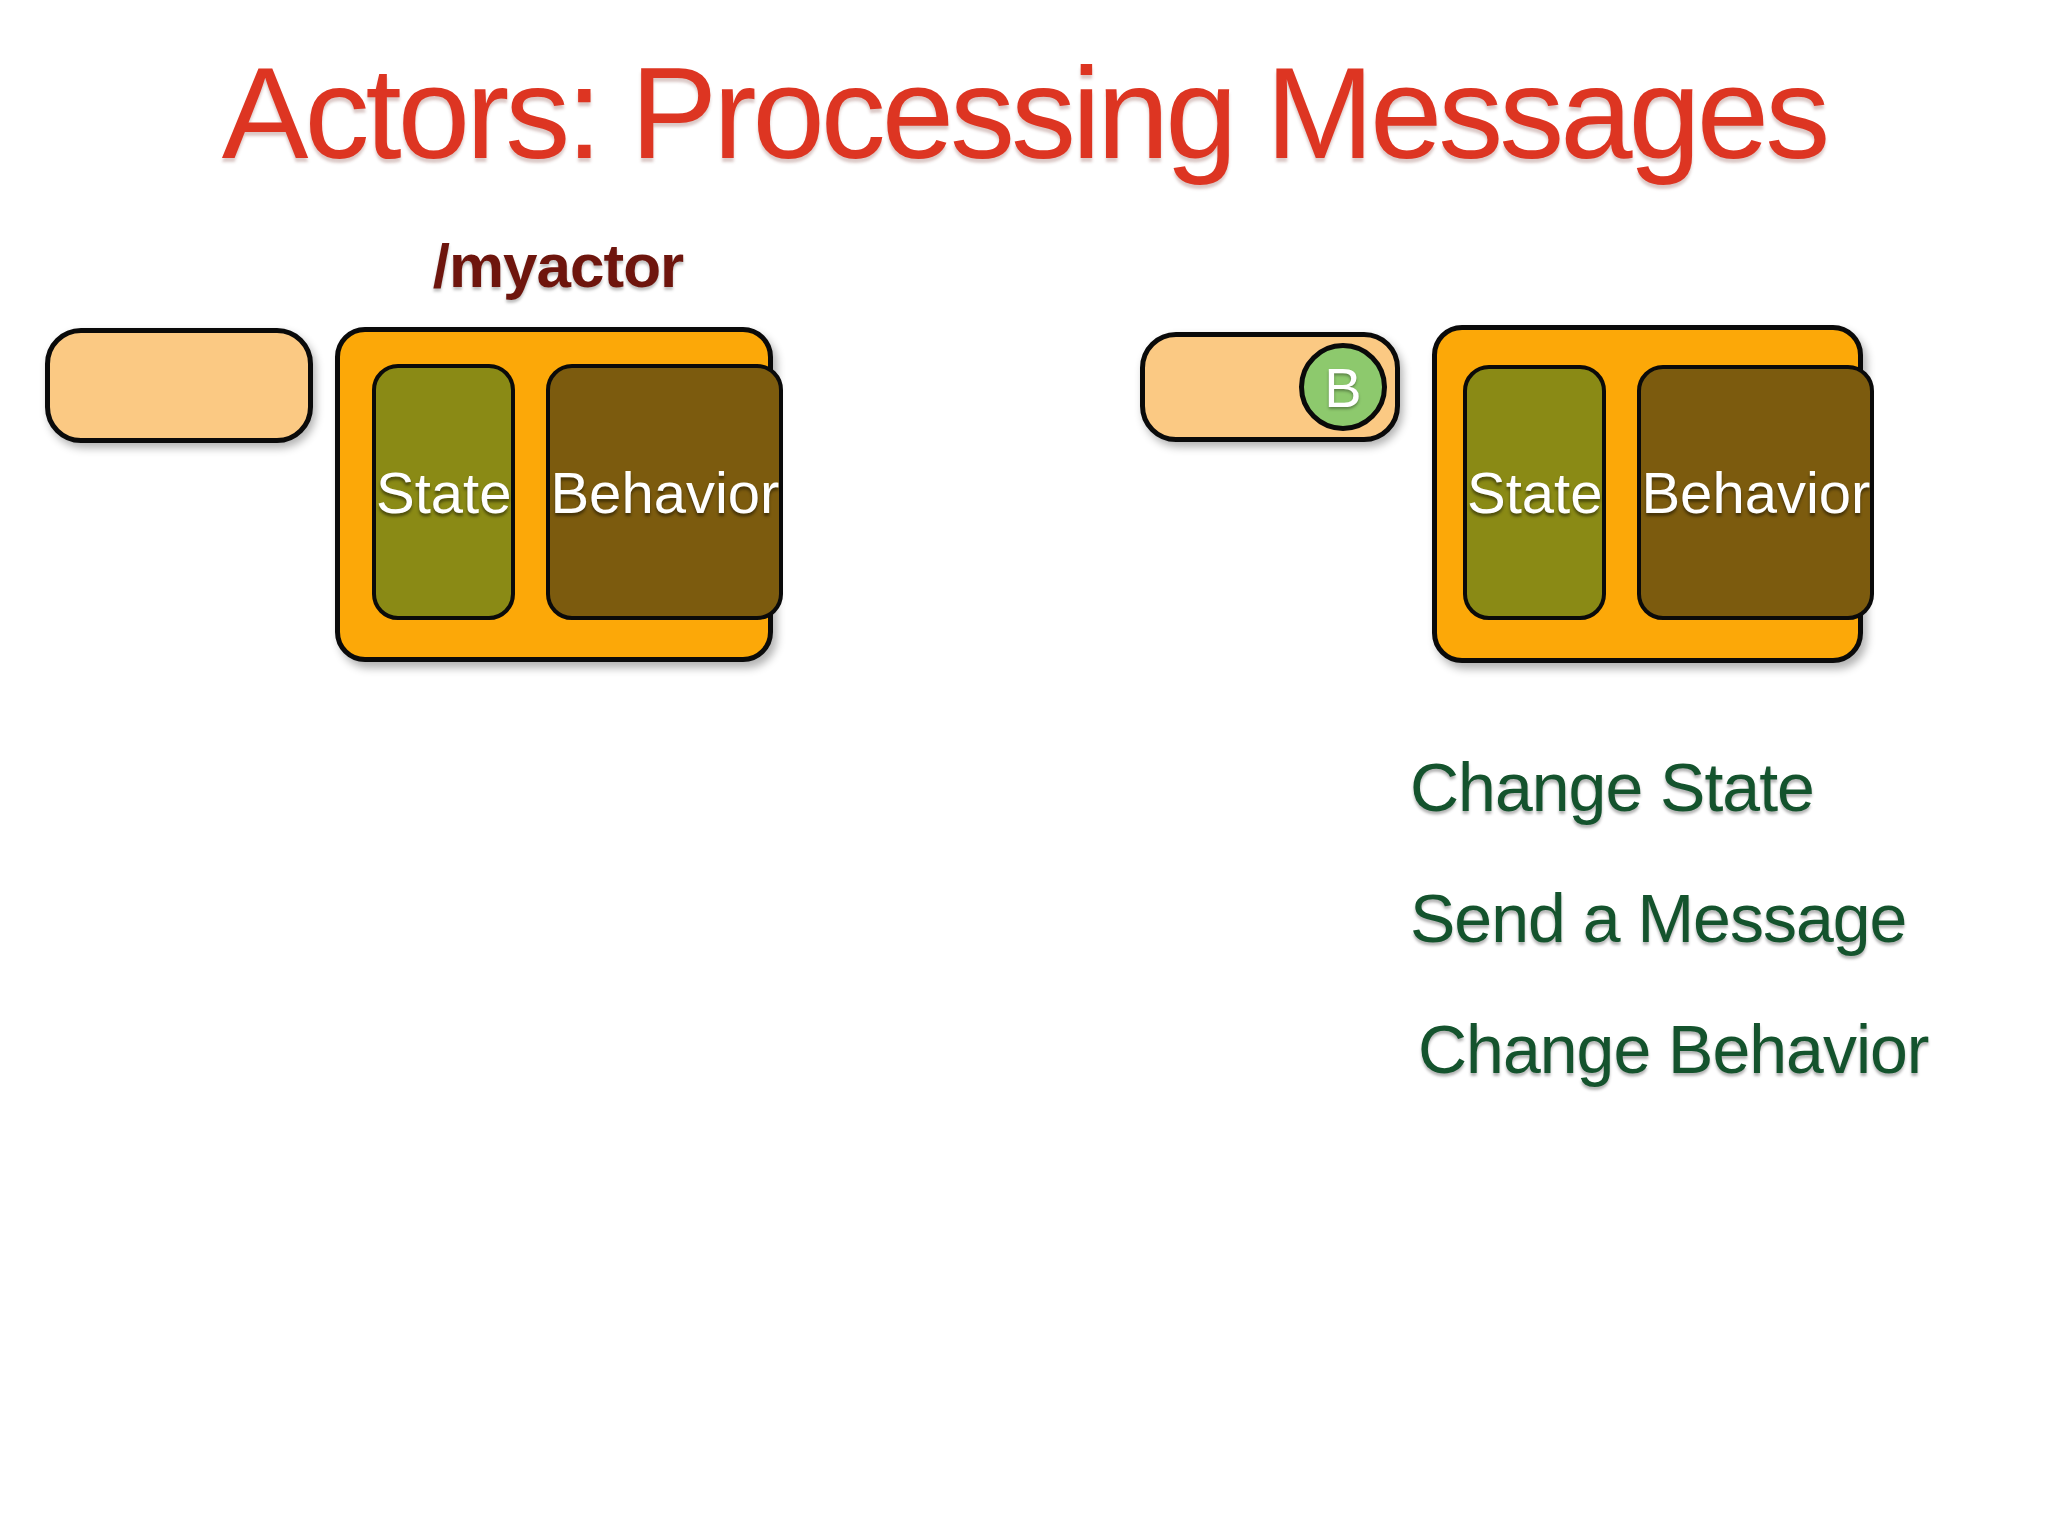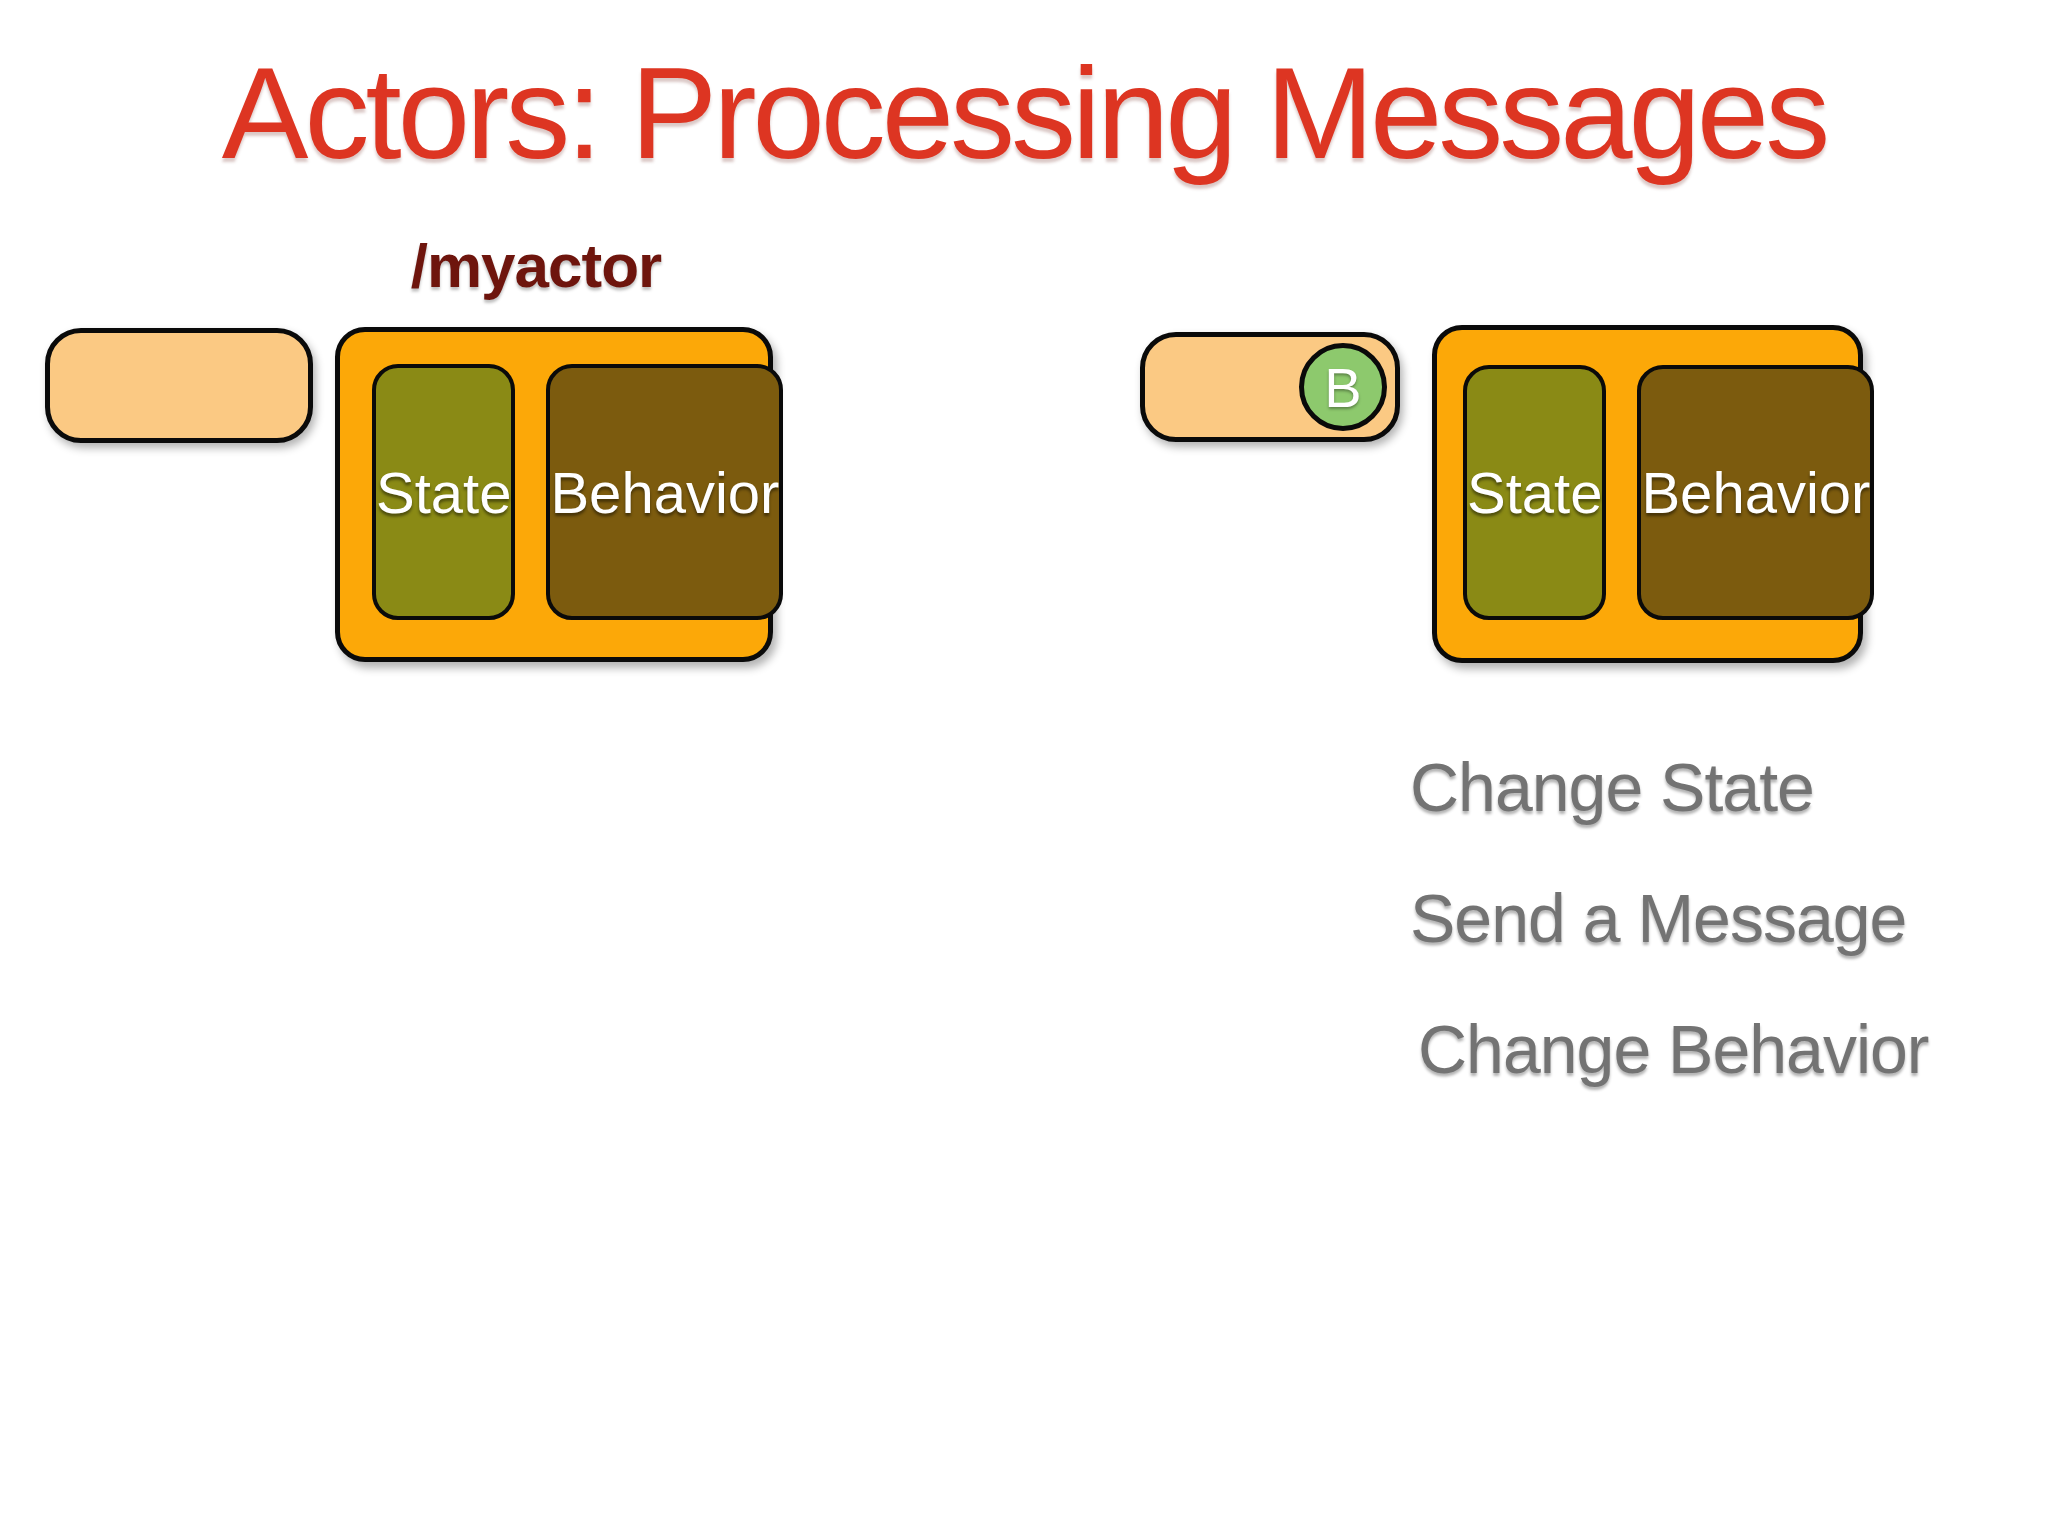--- a/index.html
+++ b/index.html
@@ -26,21 +26,21 @@
   .path-label {
     position: absolute;
     top: 230px;
     text-align: center;
     font-size: 62px;
     font-weight: 600;
     letter-spacing: -1px;
     color: #6E150D;
     text-shadow: 0 3px 3px rgba(0,0,0,0.25);
   }
-  .path-left  { left: 317px; width: 438px; }
+  .path-left  { left: 339px; width: 438px; }
   .path-right { left: 1432px; width: 431px; }
 
   .mailbox {
     position: absolute;
     background: #FBC983;
     border: 5px solid #0a0a0a;
     border-radius: 36px;
     box-shadow: 3px 5px 8px rgba(0,0,0,0.30);
   }
   .mailbox-left  { left: 45px;   top: 328px; width: 268px; height: 115px; }
@@ -80,21 +80,21 @@
     color: #ffffff;
     font-size: 58px;
     text-shadow: 0 3px 3px rgba(0,0,0,0.45);
   }
   .cell-state    { background: #8A8A15; }
   .cell-behavior { background: #7C5B0E; text-align: right; }
 
   .notes {
     position: absolute;
     left: 1410px; top: 750px;
-    color: #737373;
+    color: #14532d;
   }
   .note {
     font-size: 68px;
     line-height: 1.1;
     margin-bottom: 56px;
     letter-spacing: -1px;
     font-weight: 400;
     text-shadow: 0 3px 3px rgba(0,0,0,0.30);
     white-space: nowrap;
   }

